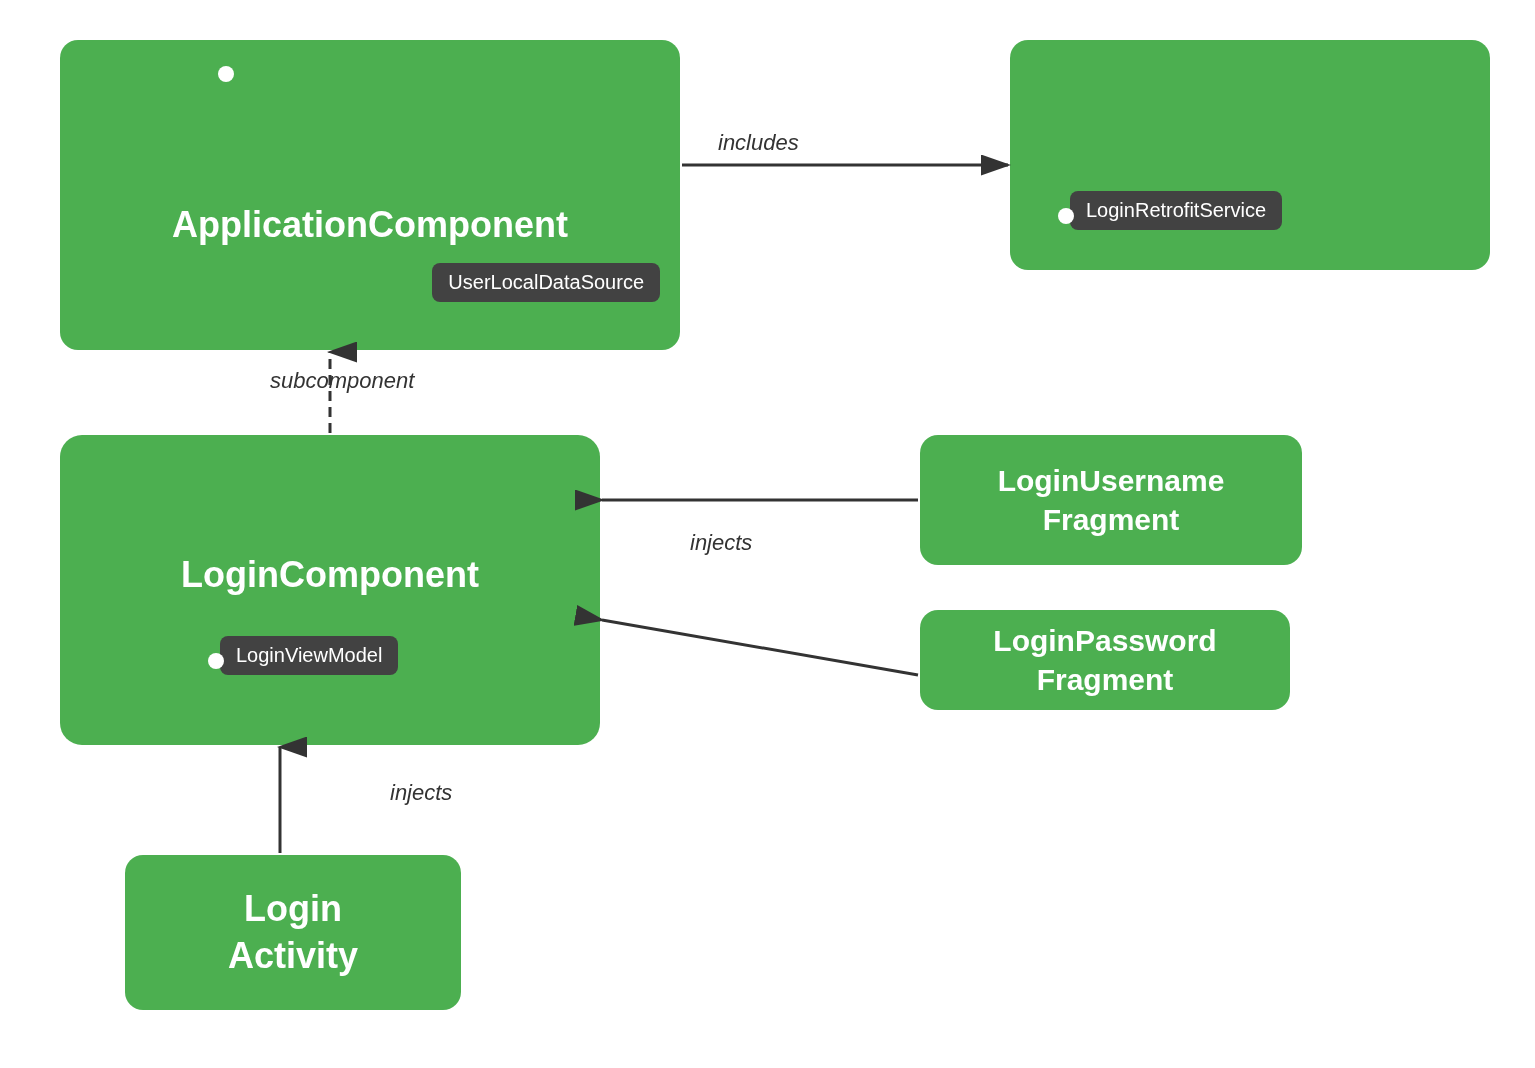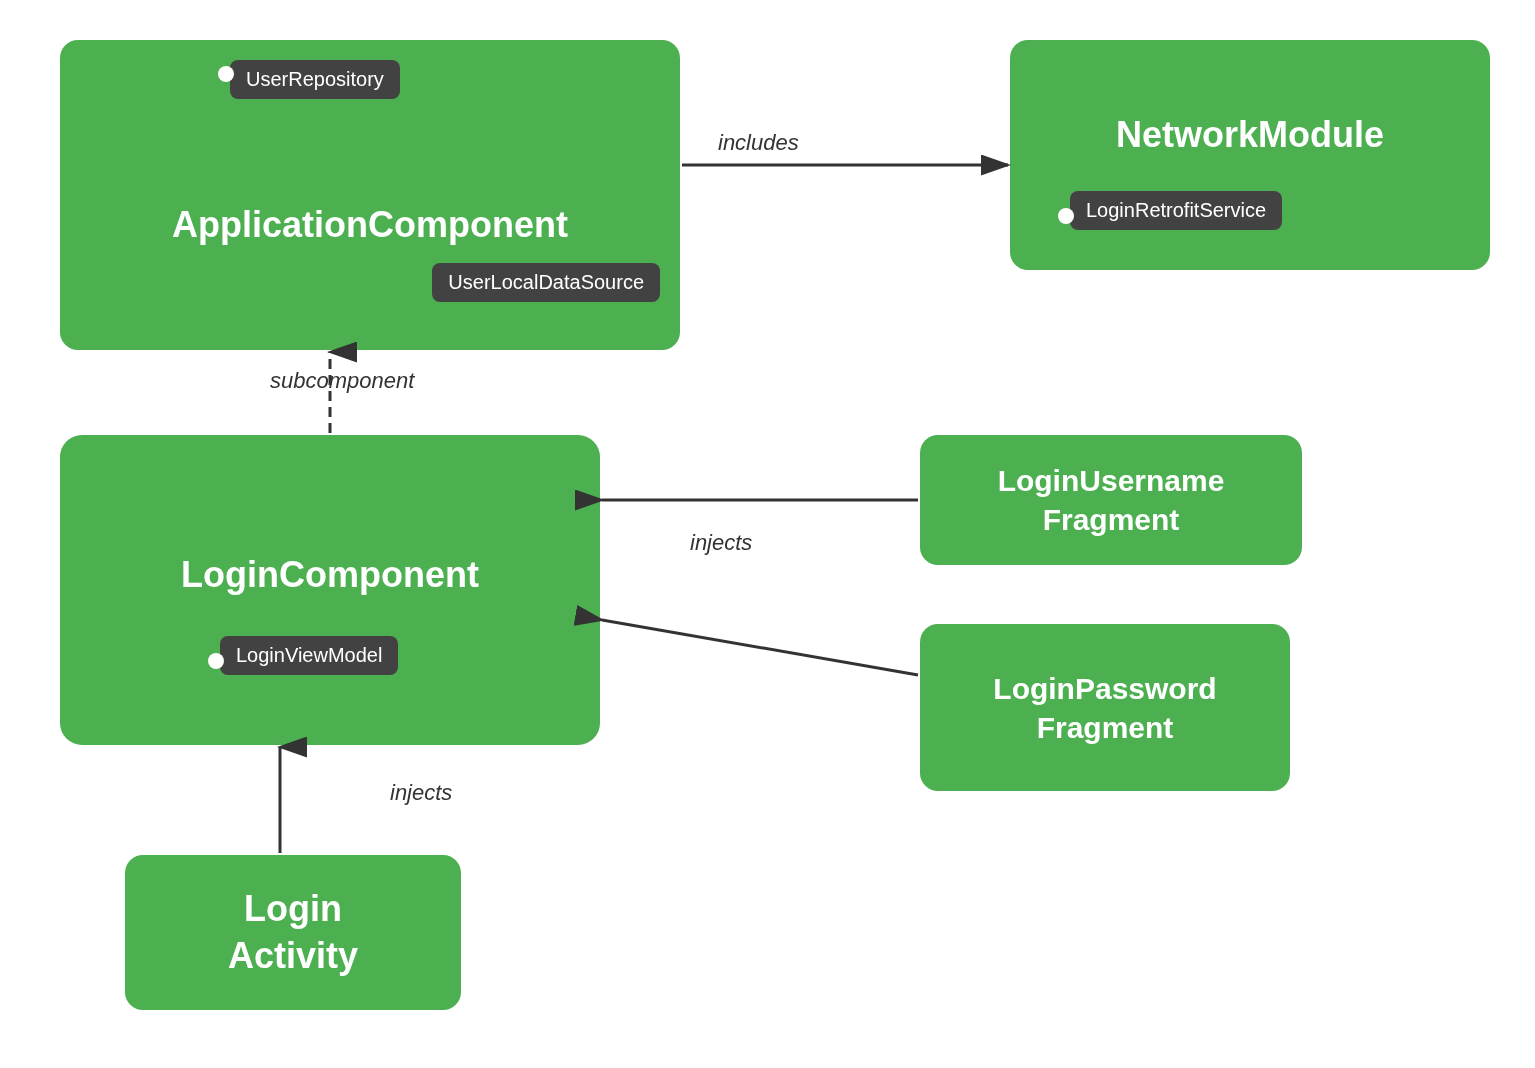--- a/index.html
+++ b/index.html
@@ -75,53 +75,49 @@
     }
   </style>
 </head>
 <body>
 
 <div class="diagram-container">
 
   <div class="green-box" style="left:60px; top:40px; width:620px; height:310px;">
     <span class="box-title" style="margin-top:60px;">ApplicationComponent</span>
 
-    <div class="dark-chip" style="top:20px; left:170px;">
-      <span>UserRepository</span>
-    </div>
     <div class="circle-dot" style="top:26px; left:158px;"></div>
 
     <div class="dark-chip" style="bottom:48px; right:20px;">
       <span>UserLocalDataSource</span>
     </div>
   </div>
 
   <div class="green-box" style="left:1010px; top:40px; width:480px; height:230px;">
-    <span class="box-title" style="margin-bottom:40px;">NetworkModule</span>
 
     <div class="dark-chip" style="bottom:40px; left:60px;">
       <span>LoginRetrofitService</span>
     </div>
     <div class="circle-dot" style="bottom:46px; left:48px;"></div>
   </div>
 
   <div class="green-box" style="left:60px; top:435px; width:540px; height:310px;border-radius:22px;">
     <span class="box-title" style="margin-bottom:30px;">LoginComponent</span>
 
     <div class="dark-chip" style="bottom:70px; left:160px;">
       <span>LoginViewModel</span>
     </div>
     <div class="circle-dot" style="bottom:76px; left:148px;"></div>
   </div>
 
   <div class="green-box" style="left:920px; top:435px; width:382px; height:130px;">
     <span class="box-title" style="font-size:30px; text-align:center; line-height:1.3;">LoginUsername<br>Fragment</span>
   </div>
 
-  <div class="green-box" style="left:920px; top:624px; width:370px; height:167px;">
+  <div class="green-box" style="left:920px; top:610px; width:370px; height:100px;">
     <span class="box-title" style="font-size:30px; text-align:center; line-height:1.3;">LoginPassword<br>Fragment</span>
   </div>
 
   <div class="green-box" style="left:125px; top:855px; width:336px; height:155px;">
     <span class="box-title" style="font-size:36px; text-align:center; line-height:1.3;">Login<br>Activity</span>
   </div>
 
   <div class="arrow-label" style="left:718px; top:130px;">includes</div>
 
   <div class="arrow-label" style="left:270px; top:368px;">subcomponent</div>

